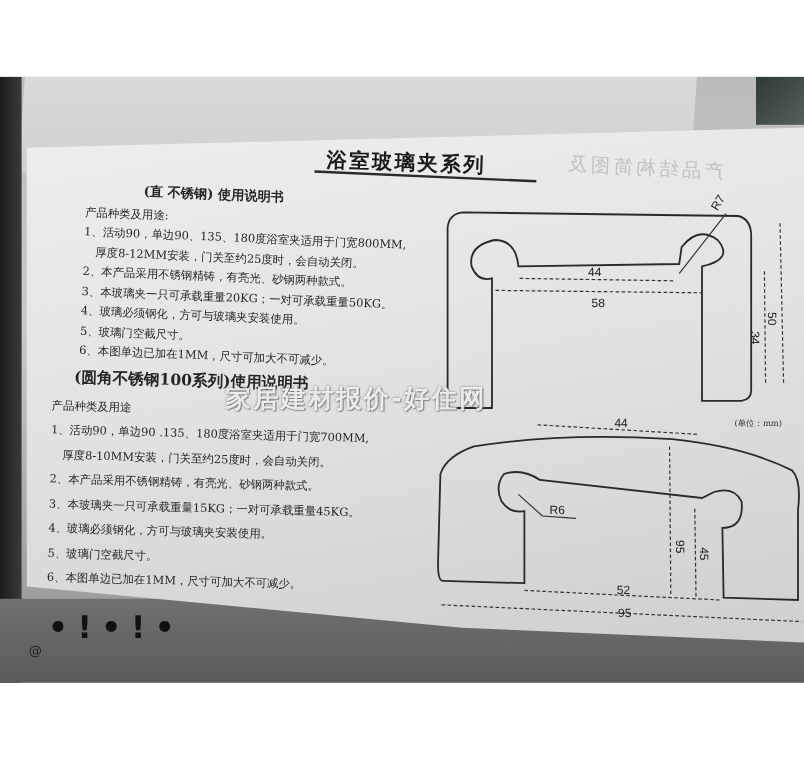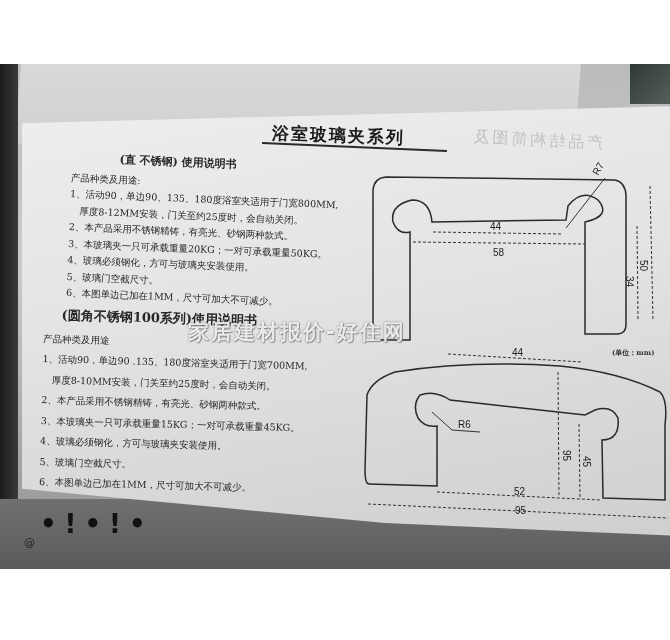--- a/index.html
+++ b/index.html
@@ -75,21 +75,21 @@
     .ghost-header {
       position: absolute; left: 470px; top: 130px;
       font-family: "DejaVu Serif", serif; font-size: 16px; color: rgba(120,120,120,0.35);
       transform: scaleX(-1) rotate(-3deg);
       letter-spacing: 3px;
     }
     svg.diagram { position: absolute; left: 0; top: 0; }
     .dim { font-family: "Liberation Sans", sans-serif; font-size: 10px; fill: #222; }
     .unit {
       position: absolute; left: 612px; top: 348px;
-      font-family: "DejaVu Serif", serif; font-size: 7px; color: #333; font-weight: bold;
+      font-family: "DejaVu Serif", serif; font-size: 7px; color: #333;
     }
   </style>
 </head>
 <body>
 
 <div class="photo">
   <div class="paper-back"></div>
   <div class="dark-left"></div>
   <div class="dark-corner"></div>
   <div class="desk-shadow"></div>

